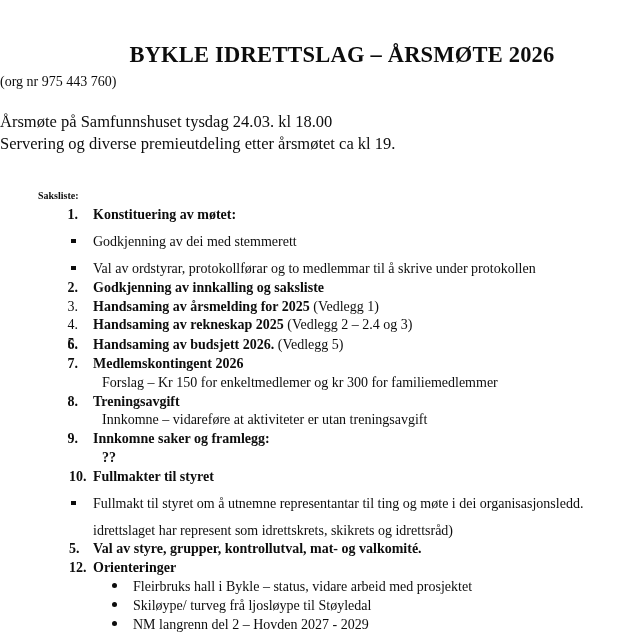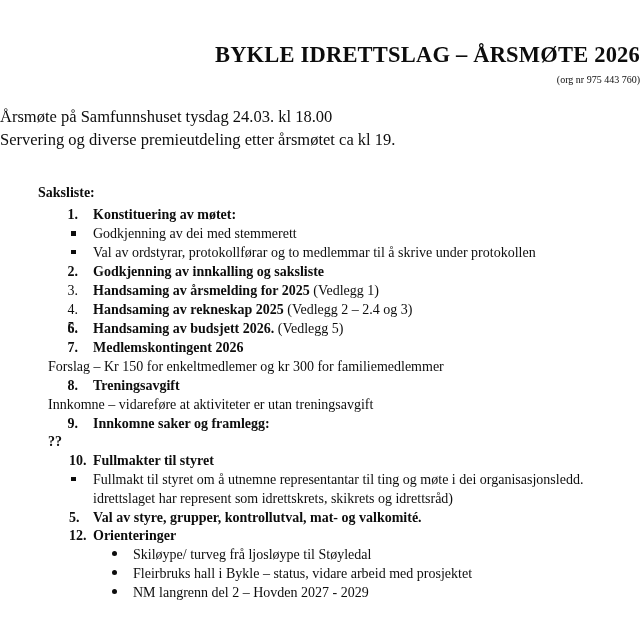--- a/index.html
+++ b/index.html
@@ -18,51 +18,51 @@
     position: relative;
     width: 640px;
     height: 640px;
     box-sizing: border-box;
     padding: 0;
     overflow: hidden;
   }
 
   
   .doc-title {
-    text-align: right;
+    text-align: center;
     font-size: 22.5px;
     font-weight: bold;
     letter-spacing: 0.2px;
     margin: 0;
     padding-top: 42px;
     line-height: 1.15;
     padding-left: 44px;
   }
   .doc-subtitle {
-    text-align: right;
-    font-size: 10px;
+    text-align: left;
+    font-size: 14px;
     font-weight: normal;
     margin: 0;
     padding-top: 6px;
     line-height: 1.2;
   }
 
   
   .intro {
     text-align: left;
     font-size: 16.5px;
     line-height: 1.38;
     margin: 0;
     padding-top: 20px;
   }
   .intro .line { display: block; }
 
   
   .agenda-label {
-    font-size: 14px;
+    font-size: 10px;
     font-weight: bold;
     margin: 0;
     padding: 34px 0 0 38px;
   }
   .agenda {
     margin: 0;
     padding: 5px 0 0 0;
     list-style: none;
     font-size: 14px;
     line-height: 1.345;
@@ -95,25 +95,25 @@
   }
   .sub-sq .bullet {
     position: absolute;
     left: 71px;
     top: 0.42em;
     width: 4.5px;
     height: 4.5px;
     background: #0d0d0d;
     display: block;
   }
-  .sub-sq .txt { display: block; }
+  .sub-sq .txt { display: block; margin-top: 8px; }
 
   
   .sub-plain {
-    padding-left: 48px;
+    padding-left: 102px;
   }
   .sub-plain.bold { font-weight: bold; }
 
   
   .sub-rd {
     position: relative;
     padding-left: 133px;
   }
   .sub-rd .bullet {
     position: absolute;
@@ -220,28 +220,28 @@
       <span class="num b wide">5.</span>
       <span class="txt"><b>Val av styre, grupper, kontrollutval, mat- og valkomité.</b></span>
     </div>
 
     <div class="item">
       <span class="num b wide">12.</span>
       <span class="txt"><b>Orienteringer</b></span>
     </div>
     <div class="sub-rd">
       <span class="bullet"></span>
+      <span class="txt">Fleirbruks hall i Bykle – status, vidare arbeid med prosjektet</span>
+    </div>
+    <div class="sub-rd">
+      <span class="bullet"></span>
       <span class="txt">Skiløype/ turveg frå ljosløype til Støyledal</span>
     </div>
     <div class="sub-rd">
       <span class="bullet"></span>
-      <span class="txt">Fleirbruks hall i Bykle – status, vidare arbeid med prosjektet</span>
-    </div>
-    <div class="sub-rd">
-      <span class="bullet"></span>
       <span class="txt">NM langrenn del 2 – Hovden 2027 - 2029</span>
     </div>
 
   </div>
 
   <p class="signoff">Styret</p>
 
 </div>
 
 </body></html>

